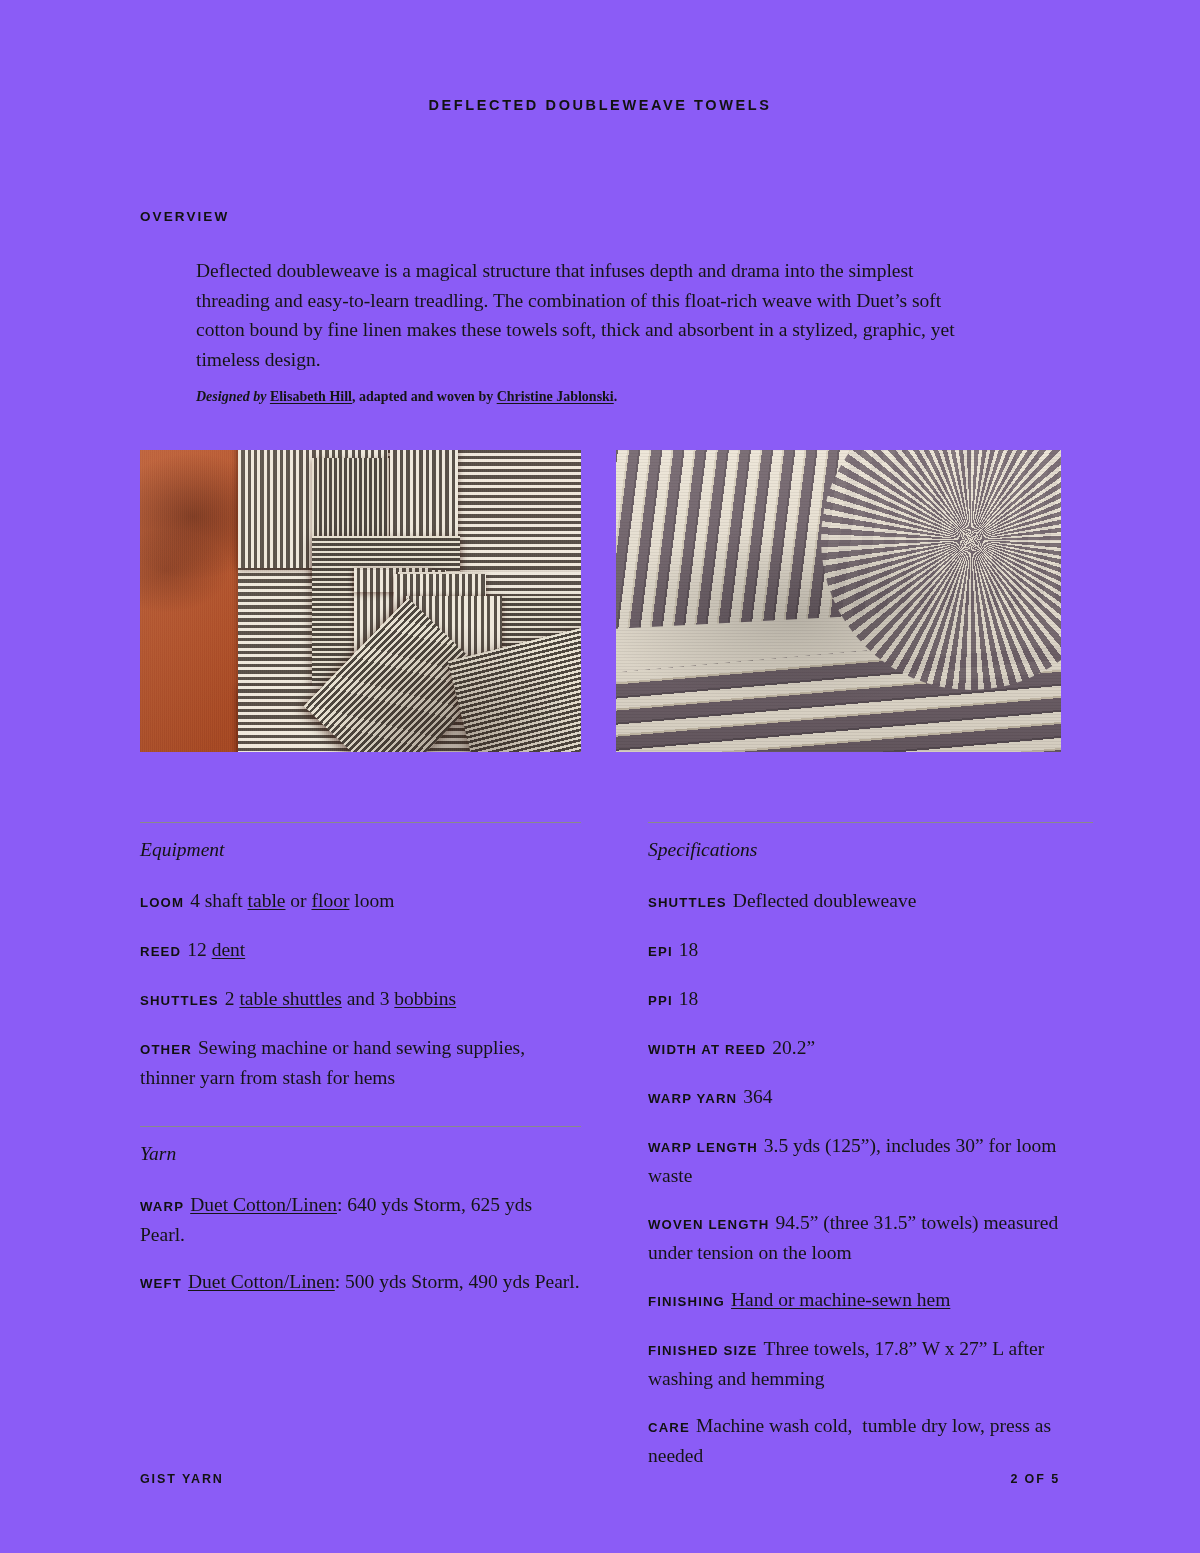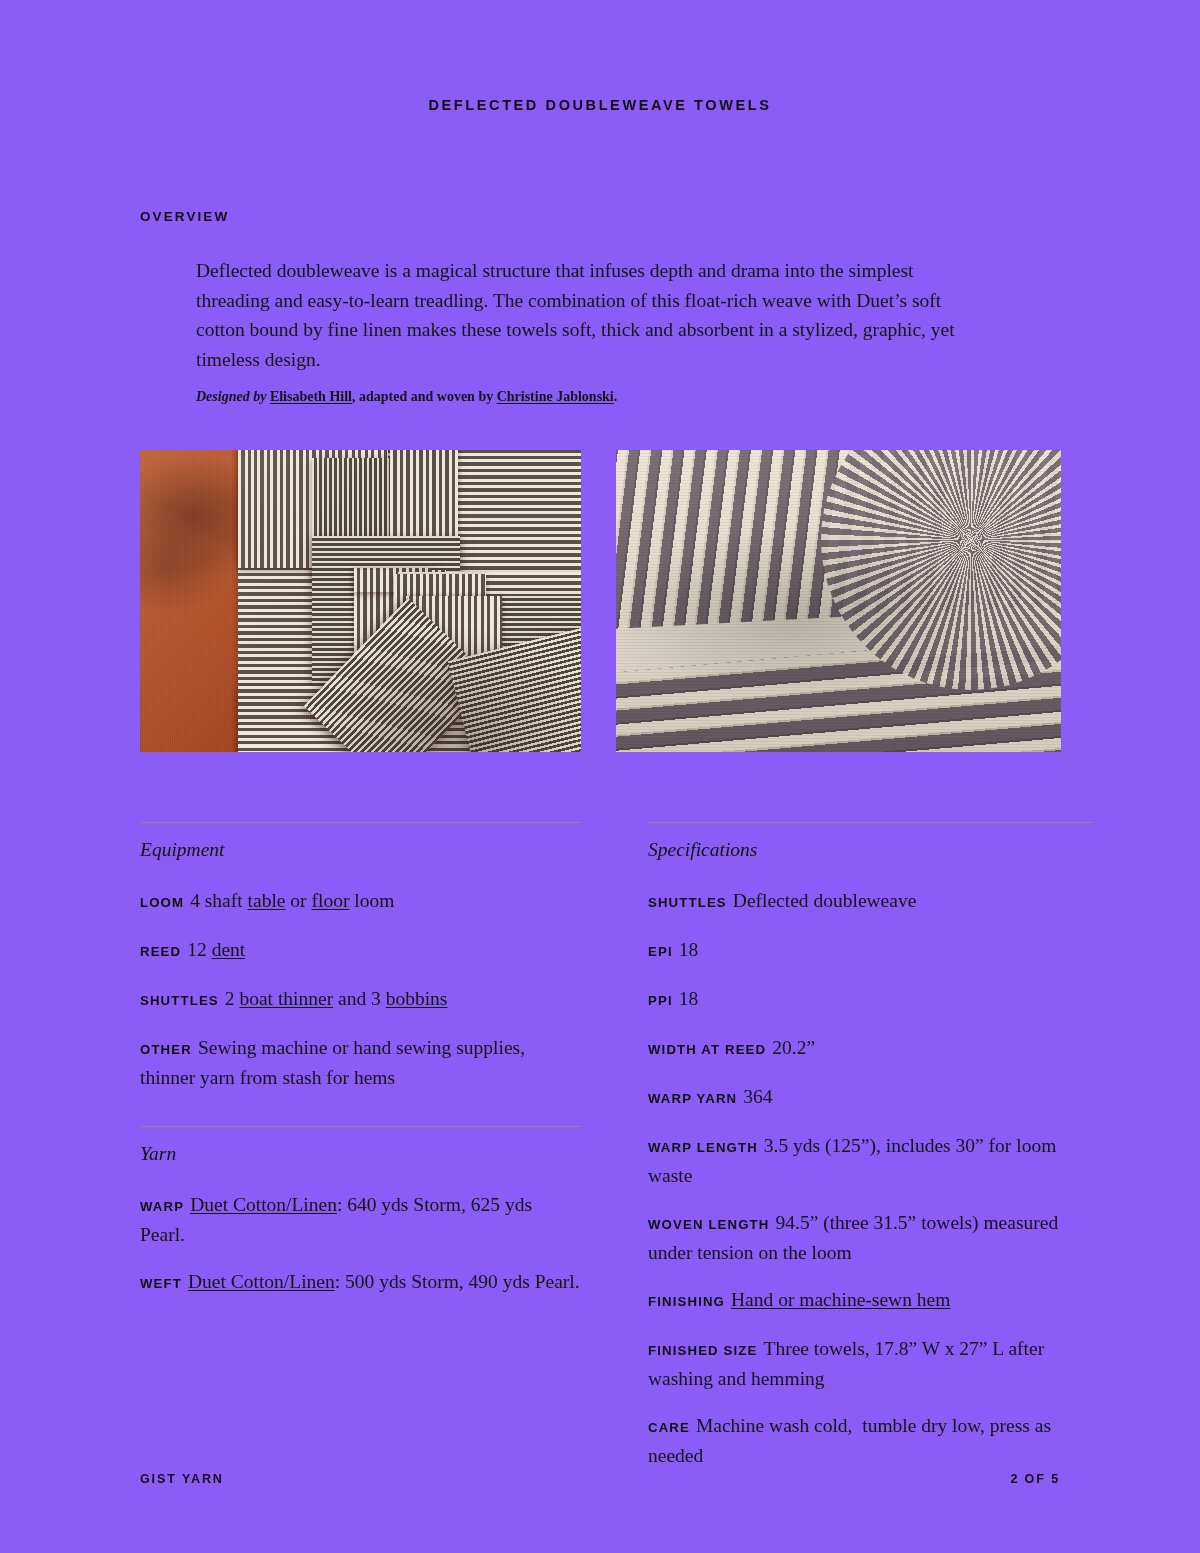--- a/index.html
+++ b/index.html
@@ -312,21 +312,21 @@
     <div class="macro-texture"></div>
     <div class="macro-shade"></div>
   </div>
 
   <div class="col" id="col-equipment">
     <div class="rule"></div>
     <div class="col-title">Equipment</div>
     <div class="spec-list">
         <div class="spec-row"><span class="spec-key">LOOM</span><span class="spec-val"><span>4 shaft </span><span class="lnk">table</span><span> or </span><span class="lnk">floor</span><span> loom</span></span></div>
         <div class="spec-row"><span class="spec-key">REED</span><span class="spec-val"><span>12 </span><span class="lnk">dent</span></span></div>
-        <div class="spec-row"><span class="spec-key">SHUTTLES</span><span class="spec-val"><span>2 </span><span class="lnk">boat thinner</span><span> and 3 </span><span class="lnk">bobbins</span></span></div>
+        <div class="spec-row"><span class="spec-key">SHUTTLES</span><span class="spec-val"><span>2 </span><span class="lnk">table shuttles</span><span> and 3 </span><span class="lnk">bobbins</span></span></div>
         <div class="spec-row"><span class="spec-key">OTHER</span><span class="spec-val"><span>Sewing machine or hand sewing supplies, thinner yarn from stash for hems</span></span></div>
       </div>
   </div>
 
   <div id="block-yarn">
     <div class="rule"></div>
     <div class="col-title">Yarn</div>
     <div class="spec-list">
         <div class="spec-row"><span class="spec-key">WARP</span><span class="spec-val"><span class="lnk">Duet Cotton/Linen</span><span>: 640 yds Storm, 625 yds Pearl.</span></span></div>
         <div class="spec-row"><span class="spec-key">WEFT</span><span class="spec-val"><span class="lnk">Duet Cotton/Linen</span><span>: 500 yds Storm, 490 yds Pearl.</span></span></div>

